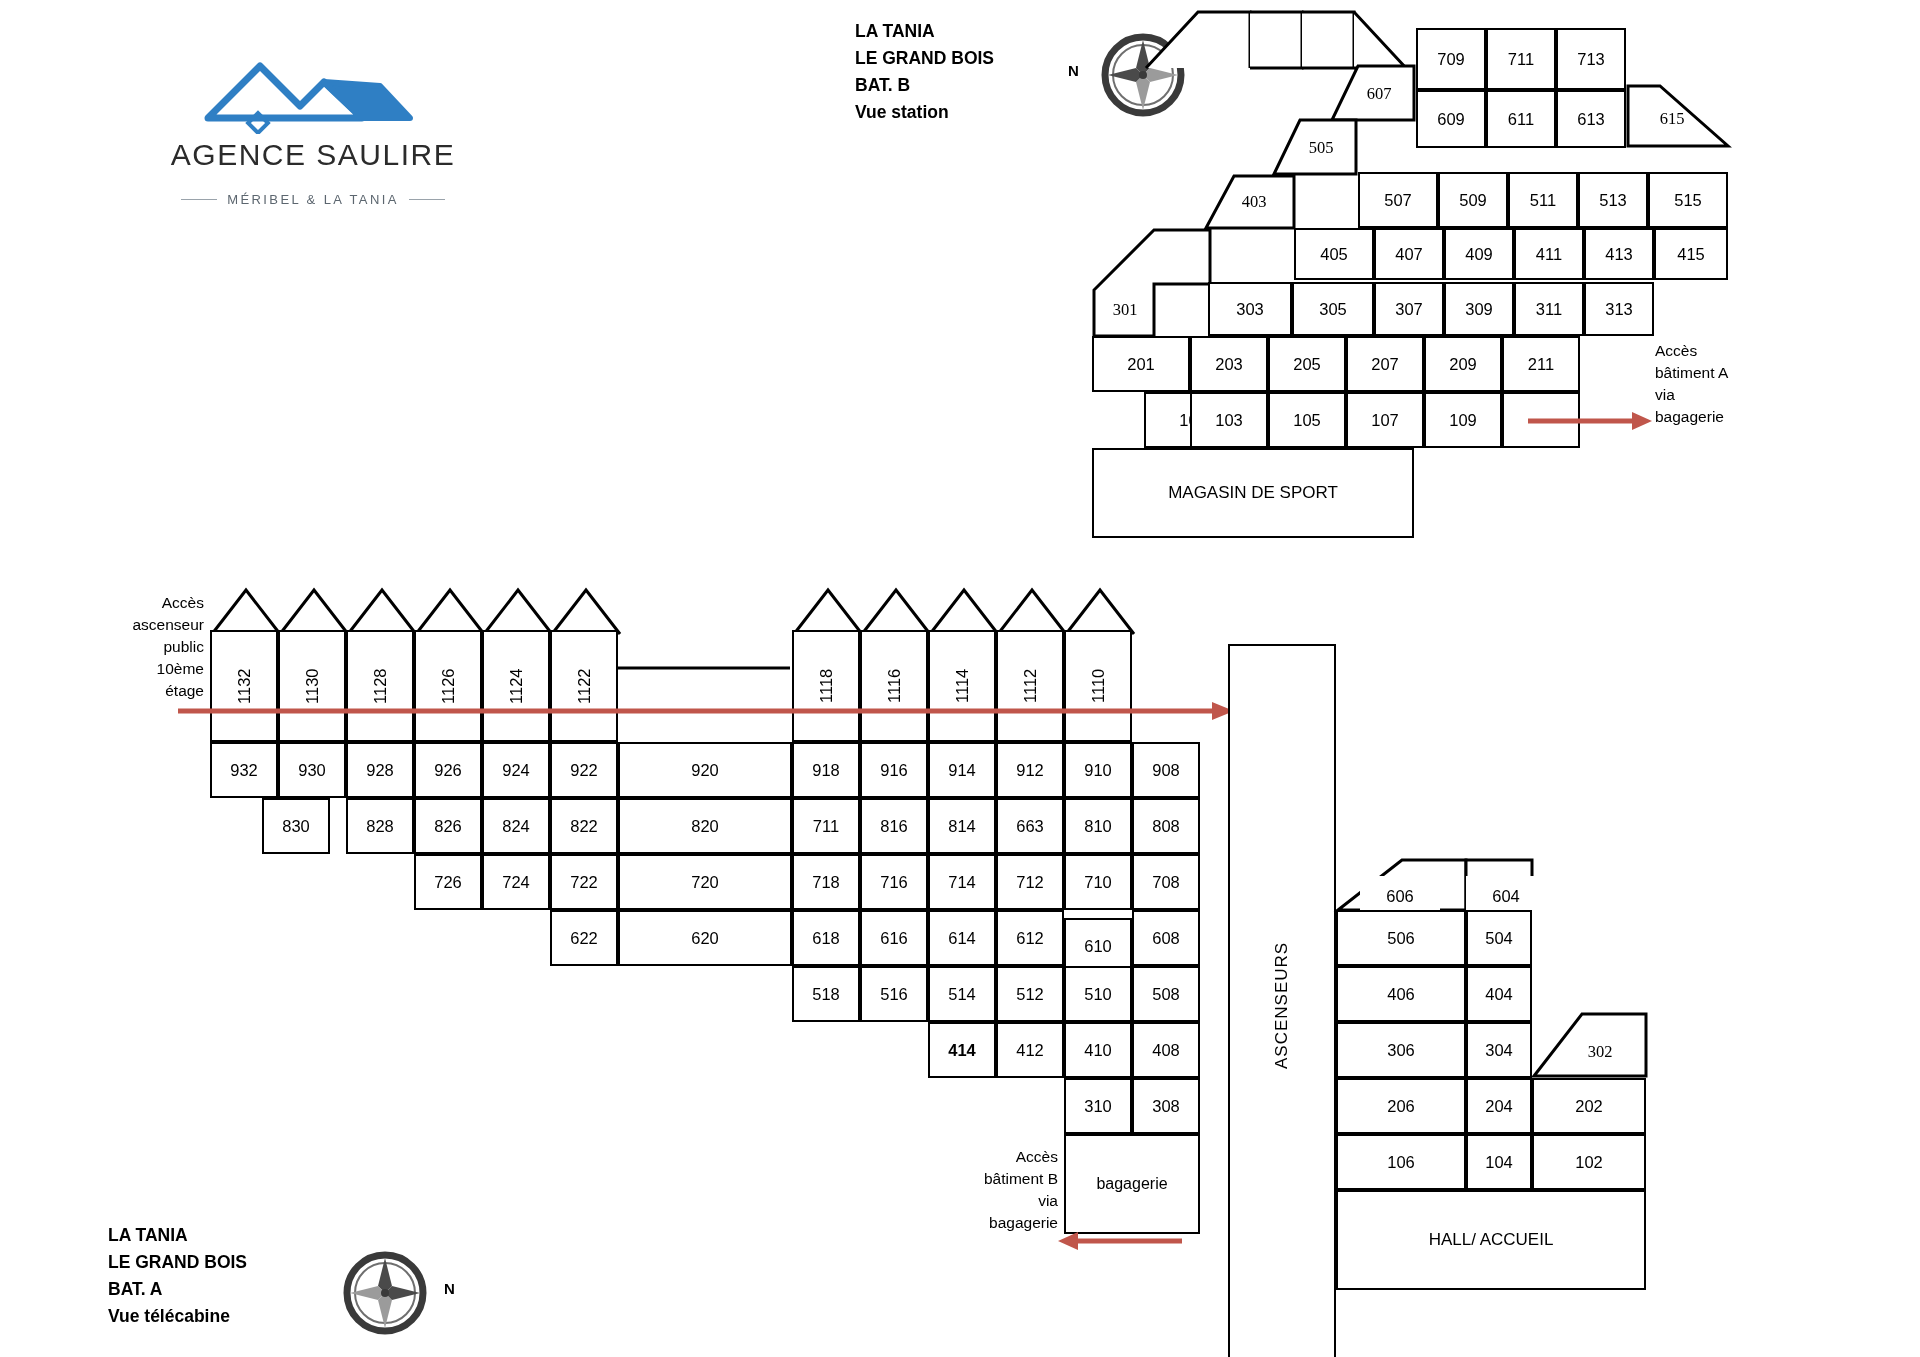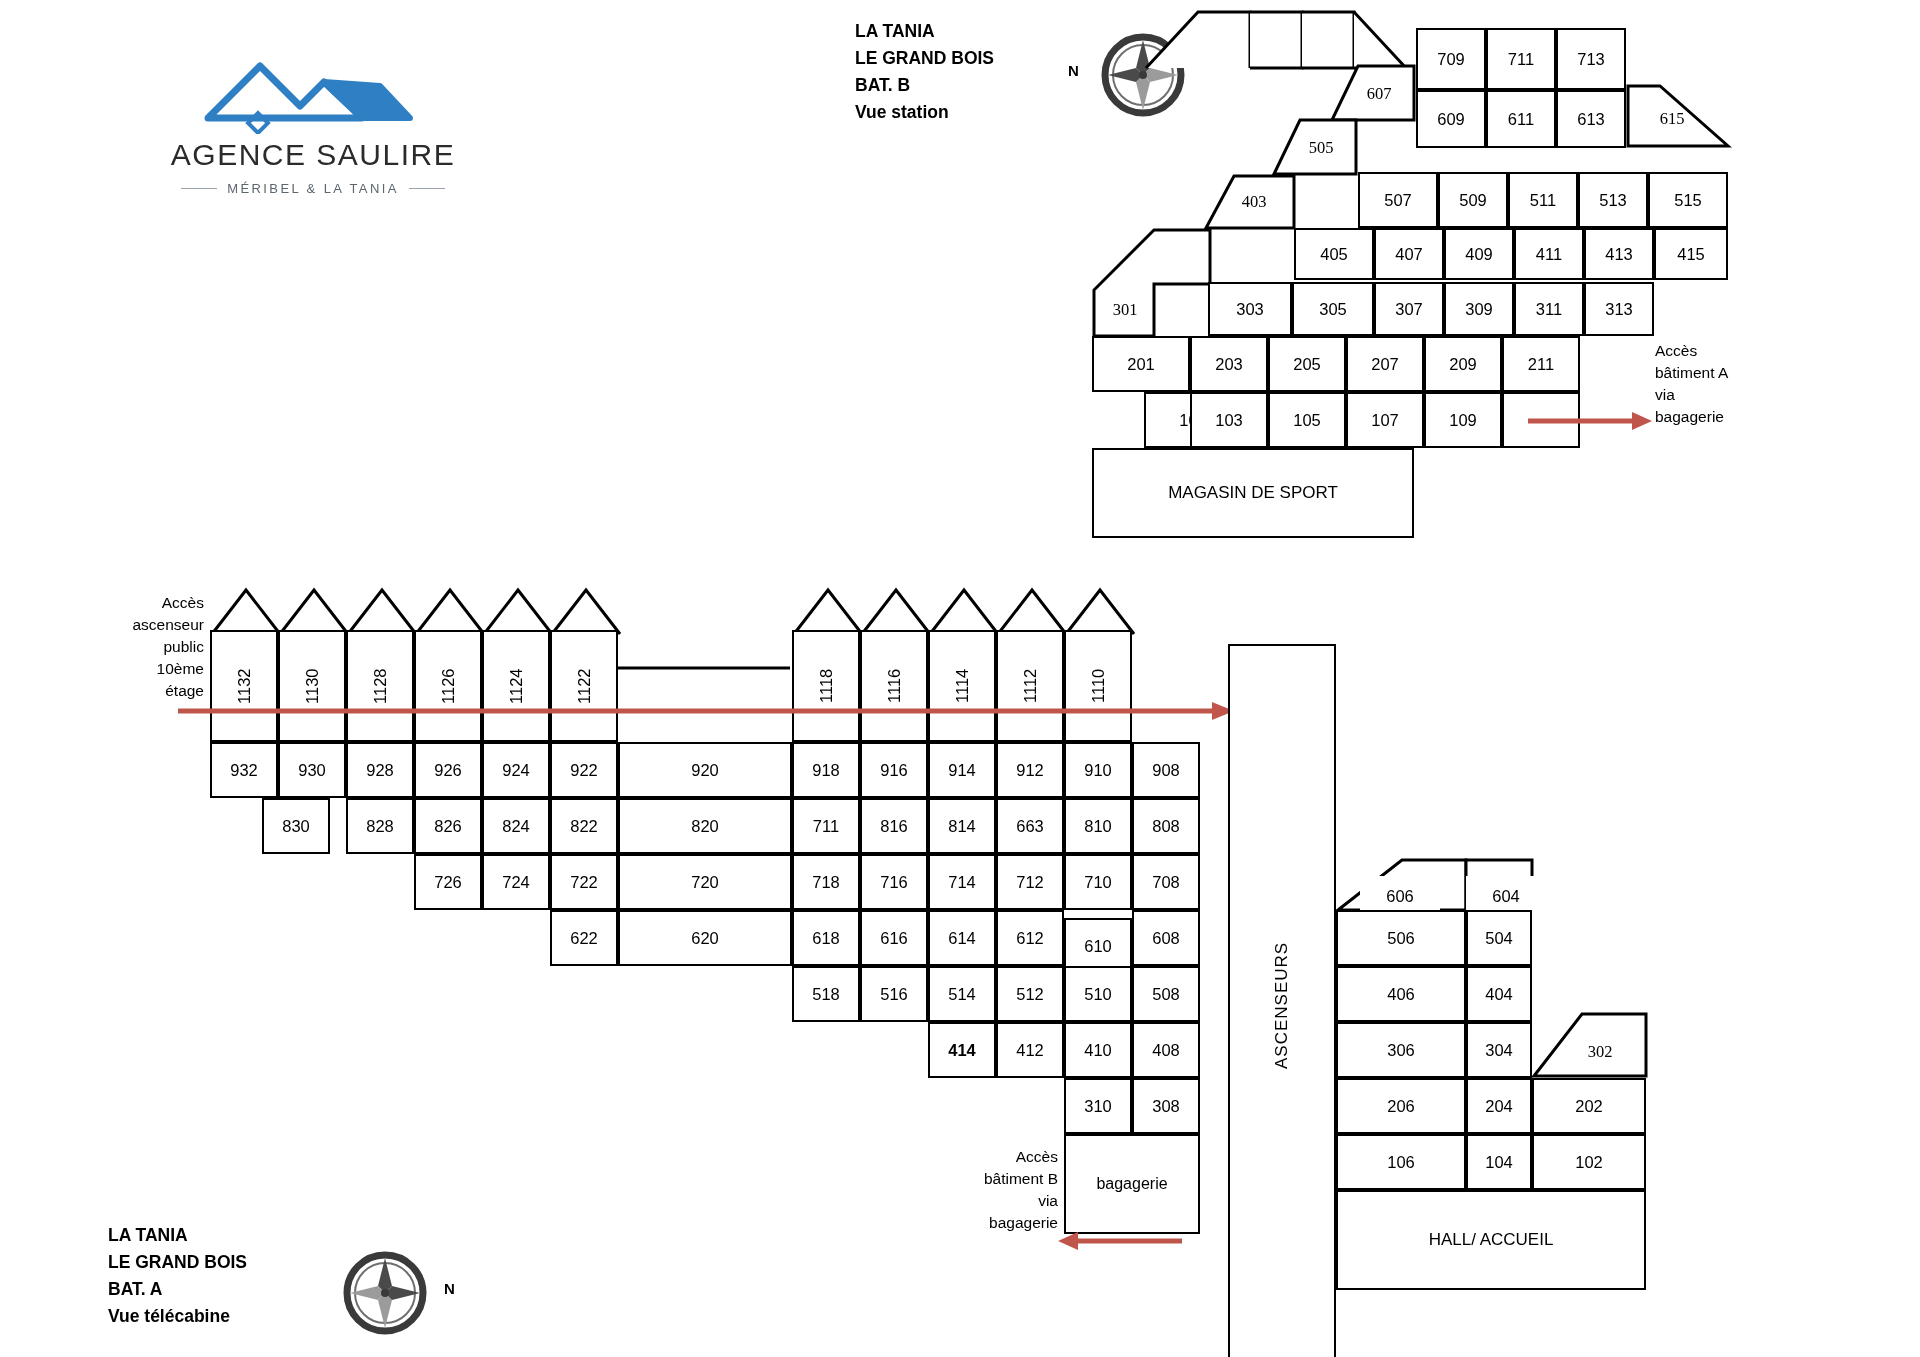--- a/index.html
+++ b/index.html
@@ -18,21 +18,21 @@
   
   .logo { position:absolute; left:148px; top:52px; width:330px; text-align:center; }
   .logo-mark { width:100%; height:82px; display:block; }
   .logo-name {
     font-size: 30px;
     letter-spacing: 1.5px;
     color:#2b2b2b;
     font-family:"Liberation Sans", sans-serif;
     margin-top: 4px;
   }
-  .logo-sub-wrap { display:flex; align-items:center; justify-content:center; gap:10px; margin-top:9px; }
+  .logo-sub-wrap { display:flex; align-items:center; justify-content:center; gap:10px; margin-top:20px; }
   .logo-sub-line { height:1px; background:#9aa3ab; width:36px; }
   .logo-sub { font-size:13px; letter-spacing:2.4px; color:#5c666f; }
 
   
   .title-block { position:absolute; font-weight:bold; font-size:17.5px; line-height:27px; }
   #title-b { left:855px; top:18px; }
   #title-a { left:108px; top:1222px; }
 
   
   .compass { position:absolute; }

